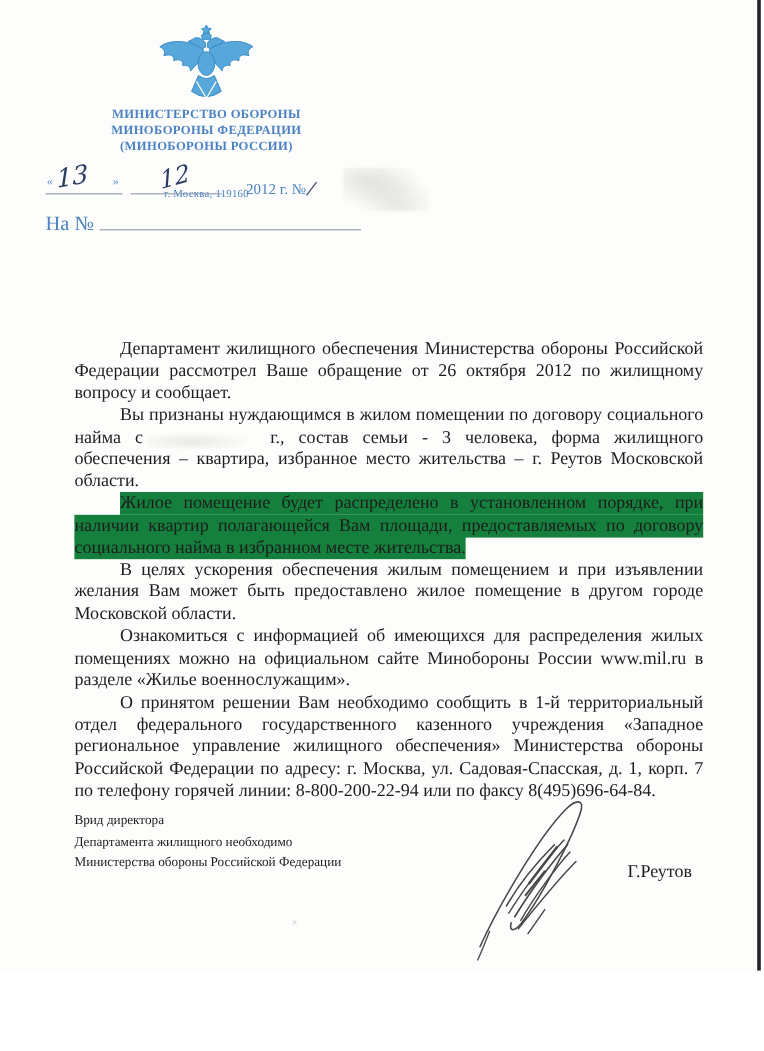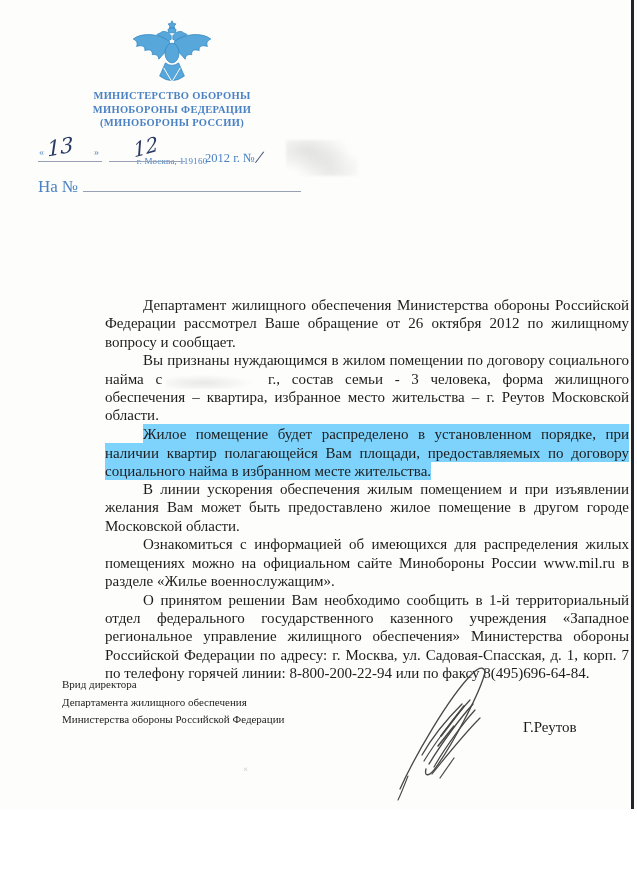--- a/index.html
+++ b/index.html
@@ -34,27 +34,27 @@
   .hw-mark { display:inline-block; font-size:15px; transform:rotate(10deg); margin-left:2px; opacity:.9; }
   .replyline { position:absolute; left:38px; top:177px; color:#4a82c4; font-size:17px; }
   .reply-ul { display:inline-block; width:218px; border-bottom:1px solid #97a0b4; height:13px; margin-left:5px; }
   .smudge1 { position:absolute; left:286px; top:140px; width:72px; height:36px; filter:blur(1px);
     background:
       radial-gradient(ellipse at 30% 30%, rgba(120,120,112,.20), transparent 60%),
       radial-gradient(ellipse at 62% 82%, rgba(120,120,112,.16), transparent 55%);
   }
 
   
-  .body-text { position:absolute; left:62px; top:296px; width:524px;
-               font-size:15px; line-height:18.4px; text-align:justify; color:#1c1c1c;margin-left:43px; }
+  .body-text { position:absolute; left:62px; top:282px; width:524px;
+               font-size:15px; line-height:18.4px; text-align:justify; color:#1c1c1c; }
   .body-text p { margin:0; text-indent:38px; }
   .gap { display:inline-block; width:106px; height:1px; position:relative; }
   .gap::after { content:""; position:absolute; left:4px; top:-9px; width:92px; height:15px;
     background: radial-gradient(ellipse at 40% 60%, rgba(130,130,122,.17), transparent 65%); }
-  mark.hl { background:#7dd3fc; color:inherit; padding:1.5px 0;
+  mark.hl { background:#15803d; color:inherit; padding:1.5px 0;
             box-decoration-break:clone; -webkit-box-decoration-break:clone; }
 
   
   .sig-block { position:absolute; left:62px; top:676px; font-size:11px; line-height:17.6px; color:#1c1c1c; }
   .sig-svg  { position:absolute; left:396px; top:658px; }
   .sig-name { position:absolute; left:523px; top:719px; font-size:15px; color:#1c1c1c; }
   .spot { position:absolute; left:243px; top:764px; font-size:9px; color:#8a8a8a; opacity:.5; }
 </style>
 </head>
 <body>
@@ -92,28 +92,28 @@
   </div>
   <div class="replyline">
     <span>На №</span><span class="reply-ul"></span>
   </div>
   <div class="smudge1"></div>
 
   <div class="body-text">
     <p>Департамент жилищного обеспечения Министерства обороны Российской Федерации рассмотрел Ваше обращение от 26 октября 2012 по жилищному вопросу и сообщает.</p>
     <p><span>Вы признаны нуждающимся в жилом помещении по договору социального найма с</span><span class="gap"></span><span>г., состав семьи - 3 человека, форма жилищного обеспечения – квартира, избранное место жительства – г. Реутов Московской области.</span></p>
     <p><mark class="hl">Жилое помещение будет распределено в установленном порядке, при наличии квартир полагающейся Вам площади, предоставляемых по договору социального найма в избранном месте жительства.</mark></p>
-    <p>В линии ускорения обеспечения жилым помещением и при изъявлении желания Вам может быть предоставлено жилое помещение в другом городе Московской области.</p>
+    <p>В целях ускорения обеспечения жилым помещением и при изъявлении желания Вам может быть предоставлено жилое помещение в другом городе Московской области.</p>
     <p>Ознакомиться с информацией об имеющихся для распределения жилых помещениях можно на официальном сайте Минобороны России www.mil.ru в разделе «Жилье военнослужащим».</p>
     <p>О принятом решении Вам необходимо сообщить в 1-й территориальный отдел федерального государственного казенного учреждения «Западное региональное управление жилищного обеспечения» Министерства обороны Российской Федерации по адресу: г. Москва, ул. Садовая-Спасская, д. 1, корп. 7 по телефону горячей линии: 8-800-200-22-94 или по факсу 8(495)696-64-84.</p>
   </div>
 
   <div class="sig-block">
     <div>Врид директора</div>
-    <div>Департамента жилищного обеспечения</div>
+    <div>Департамента жилищного необходимо</div>
     <div>Министерства обороны Российской Федерации</div>
   </div>
 
   <svg class="sig-svg" width="140" height="150" viewBox="0 0 140 150" aria-hidden="true">
     <g fill="none" stroke="#474747" stroke-linecap="round">
       <path stroke-width="1.3" d="M4,131 C18,100 52,40 76,16 C84,8 91,8 88,18 C82,38 56,88 38,112 C33,118 28,119 30,111"></path>
       <path stroke-width="1.2" d="M28,103 C42,80 62,55 74,42"></path>
       <path stroke-width="1.4" d="M33,106 C47,83 66,58 77,46"></path>
       <path stroke-width="1.2" d="M38,109 C50,88 68,64 79,52"></path>
       <path stroke-width="1.3" d="M26,97 C38,76 54,58 66,46"></path>

